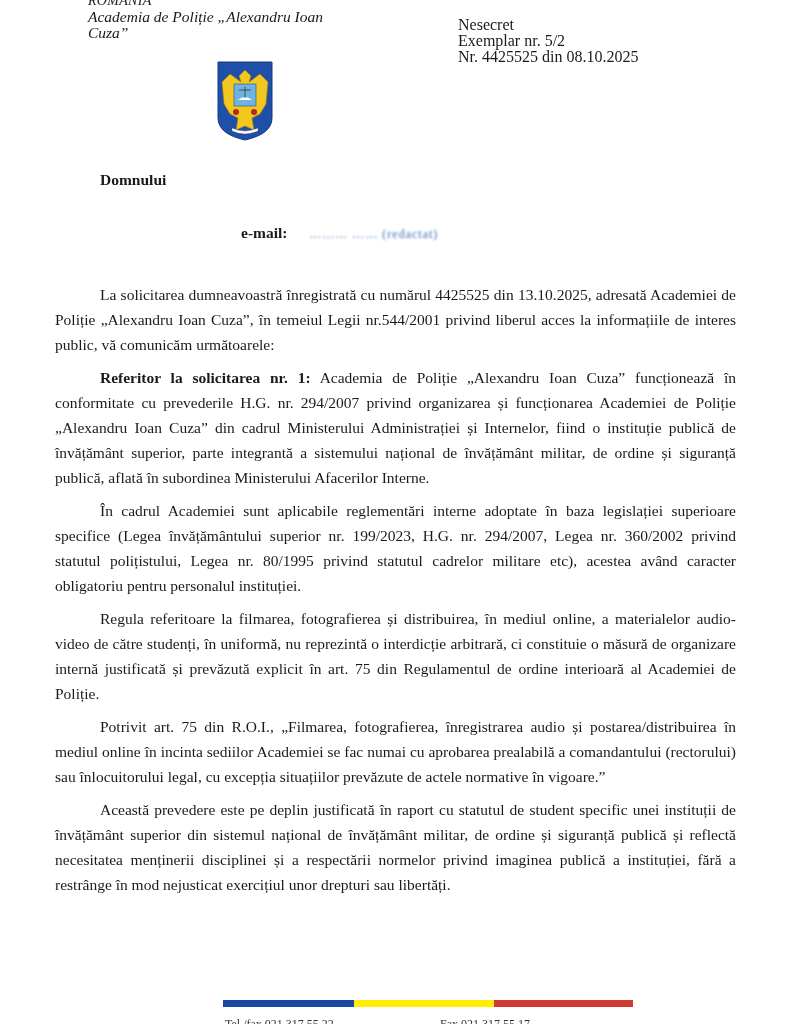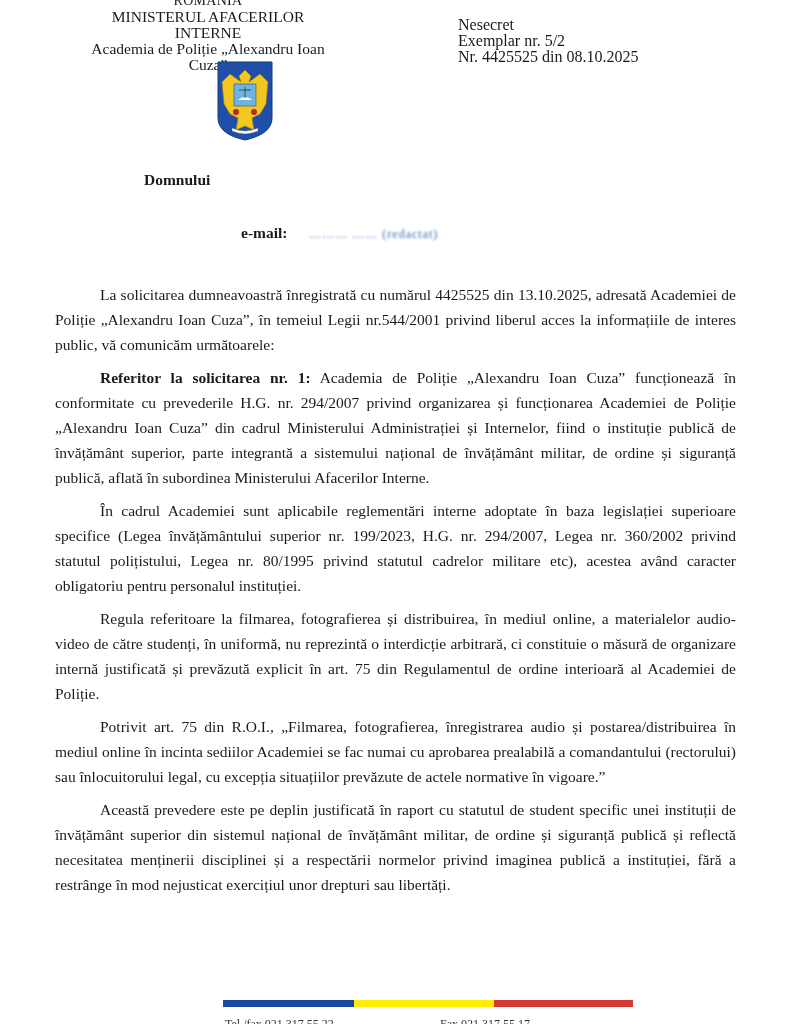--- a/index.html
+++ b/index.html
@@ -1,38 +1,37 @@
 <!DOCTYPE html>
 <html><head>
 <meta charset="utf-8">
 <style>
   html, body { margin:0; padding:0; background:#ffffff; }
   body { width:791px; height:1024px; overflow:hidden; position:relative;
          font-family:"Liberation Serif", serif; color:#1a1a1a; }
   .abs { position:absolute; }
-  .hdr-left { left:88px; top:0; width:240px; text-align:center; font-size:15.5px; line-height:16px; }
+  .hdr-left { left:88px; top:0; width:240px; text-align:left; font-size:15.5px; line-height:16px;font-style:italic; }
   .hdr-left .country { font-size:14px; margin-top:-7px; letter-spacing:0.3px; }
   .hdr-right { left:458px; top:17px; font-size:16px; line-height:16px; }
   .crest { left:216px; top:60px; width:58px; height:82px; }
-  .addressee { left:100px; top:171px; font-weight:bold; font-size:15.5px;margin-left:44px; }
+  .addressee { left:100px; top:171px; font-weight:bold; font-size:15.5px; }
   .email { left:241px; top:224px; font-size:15.5px; font-weight:bold; }
   .email-val { display:inline-block; margin-left:18px; color:#3b6fb5; font-weight:normal; font-size:12px; filter:blur(1.2px); letter-spacing:1px; }
   .body-text { left:55px; top:274px; width:681px; font-size:15.5px; line-height:25px; text-align:justify; }
   .body-text p { margin:8px 0 6px 0; text-indent:45px; }
   .body-text p b { font-weight:bold; }
   .flag { left:223px; top:1000px; height:7px; width:410px; display:flex; }
   .flag div { height:100%; }
   .footer { top:1017px; font-size:12px; color:#333; }
 </style>
 </head>
 <body>
 
 <div class="abs hdr-left">
   <div class="country">ROMÂNIA</div>
-  <div>MINISTERUL AFACERILOR INTERNE</div>
   <div>Academia de Poliție „Alexandru Ioan Cuza”</div>
 </div>
 
 <div class="abs hdr-right">
   <div>Nesecret</div>
   <div>Exemplar nr. 5/2</div>
   <div>Nr. 4425525 din 08.10.2025</div>
 </div>
 
 <svg class="abs crest" viewBox="0 0 58 82">

